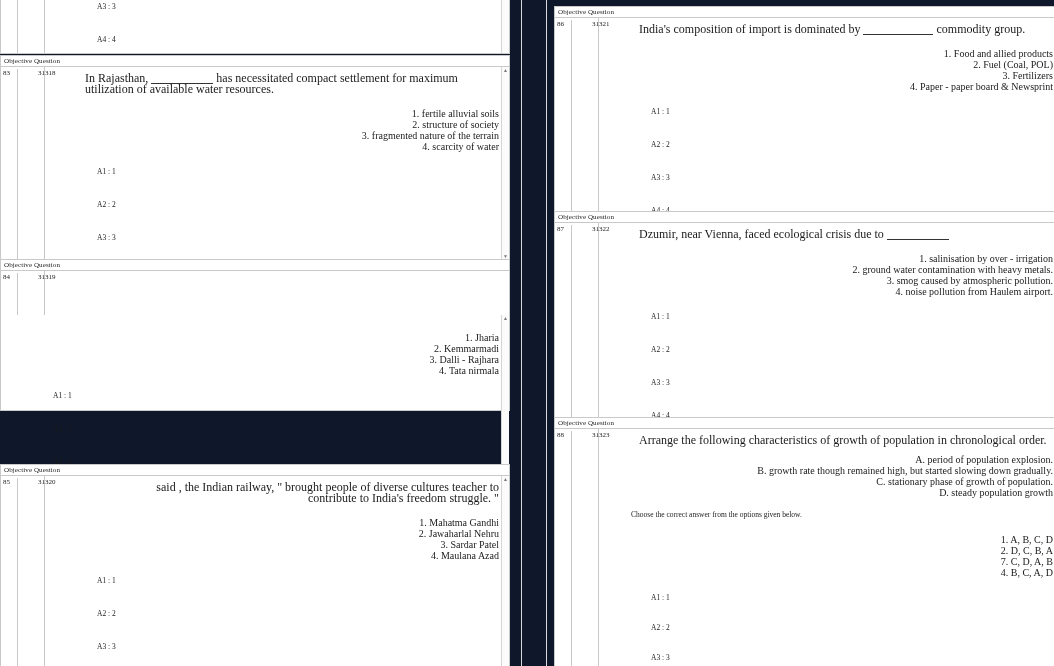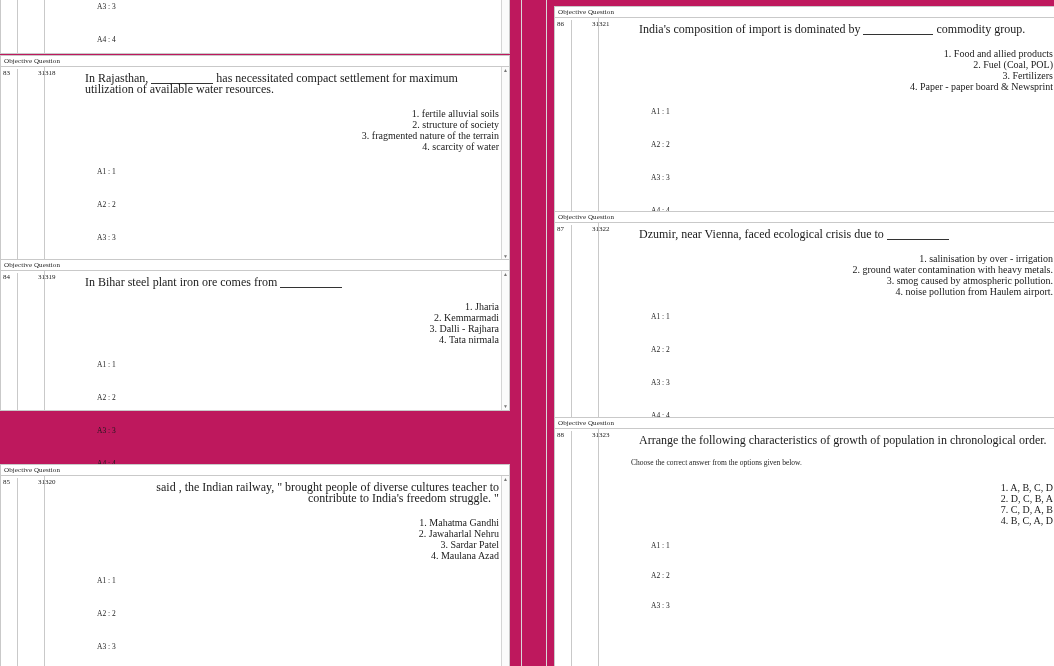--- a/index.html
+++ b/index.html
@@ -8,21 +8,21 @@
     background: #ffffff;
     width: 1054px;
     height: 666px;
     overflow: hidden;
     font-family: "Liberation Serif", serif;
   }
   .page {
     position: relative;
     width: 1054px;
     height: 666px;
-    background: #be185d;
+    background: #0f172a;
   }
   .col {
     position: absolute;
     top: 0;
     width: 520px;
     height: 666px;
   }
   .col-left { left: 0; }
   .col-right { left: 554px; }
 
@@ -207,29 +207,26 @@
           <div class="scrollcol">
             <span class="arrow up">▲</span>
             <span class="arrow down">▼</span>
           </div>
         </div>
       </div>
     </div>
 
     <div class="qblock" style="top:259px;">
       <div class="qhead">Objective Question</div>
-      <div class="qbody" style="height:141px;">
+      <div class="qbody" style="height:141px;flex-direction:column;">
         <div class="gutter">
           <div class="gut-num">84</div>
           <div class="gut-code">31319</div>
         </div>
         <div class="qcontent">
-          <p class="qtext indent">
-            <span>In Bihar steel plant iron ore comes from </span><span class="blank-line"></span>
-          </p>
           <ul class="choices">
             <li>1. Jharia</li>
             <li>2. Kemmarmadi</li>
             <li>3. Dalli - Rajhara</li>
             <li>4. Tata nirmala</li>
           </ul>
           <ul class="answers">
             <li>A1 : 1</li>
             <li>A2 : 2</li>
             <li>A3 : 3</li>
@@ -336,20 +333,26 @@
 
     <div class="qblock" style="top:417px;">
       <div class="qhead">Objective Question</div>
       <div class="qbody" style="height:242px;">
         <div class="gutter">
           <div class="gut-num">88</div>
           <div class="gut-code">31323</div>
         </div>
         <div class="qcontent">
           <p class="qtext indent">Arrange the following characteristics of growth of population in chronological order.</p>
+          <ul class="choices" style="margin-top:8px;">
+            <li>A. period of population explosion.</li>
+            <li>B. growth rate though remained high, but started slowing down gradually.</li>
+            <li>C. stationary phase of growth of population.</li>
+            <li>D. steady population growth</li>
+          </ul>
           <p class="note">Choose the correct answer from the options given below.</p>
           <ul class="choices" style="margin-top:14px;">
             <li>1. A, B, C, D</li>
             <li>2. D, C, B, A</li>
             <li>7. C, D, A, B</li>
             <li>4. B, C, A, D</li>
           </ul>
           <ul class="answers tight">
             <li>A1 : 1</li>
             <li>A2 : 2</li>

